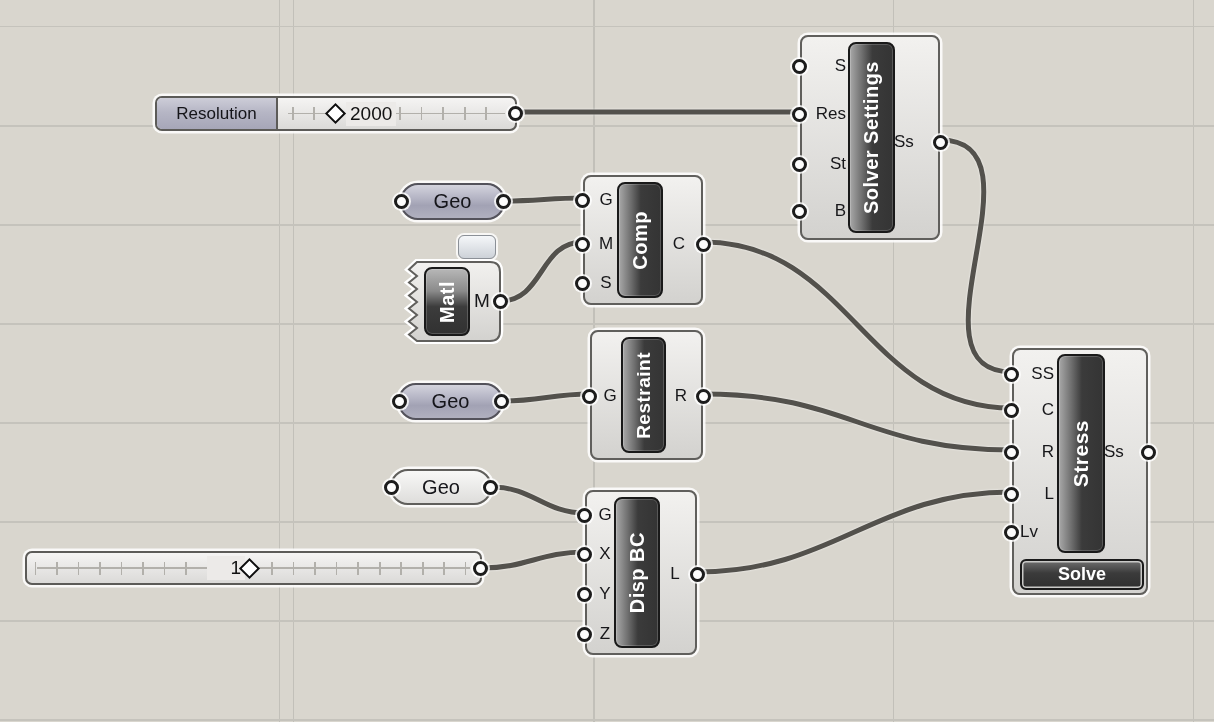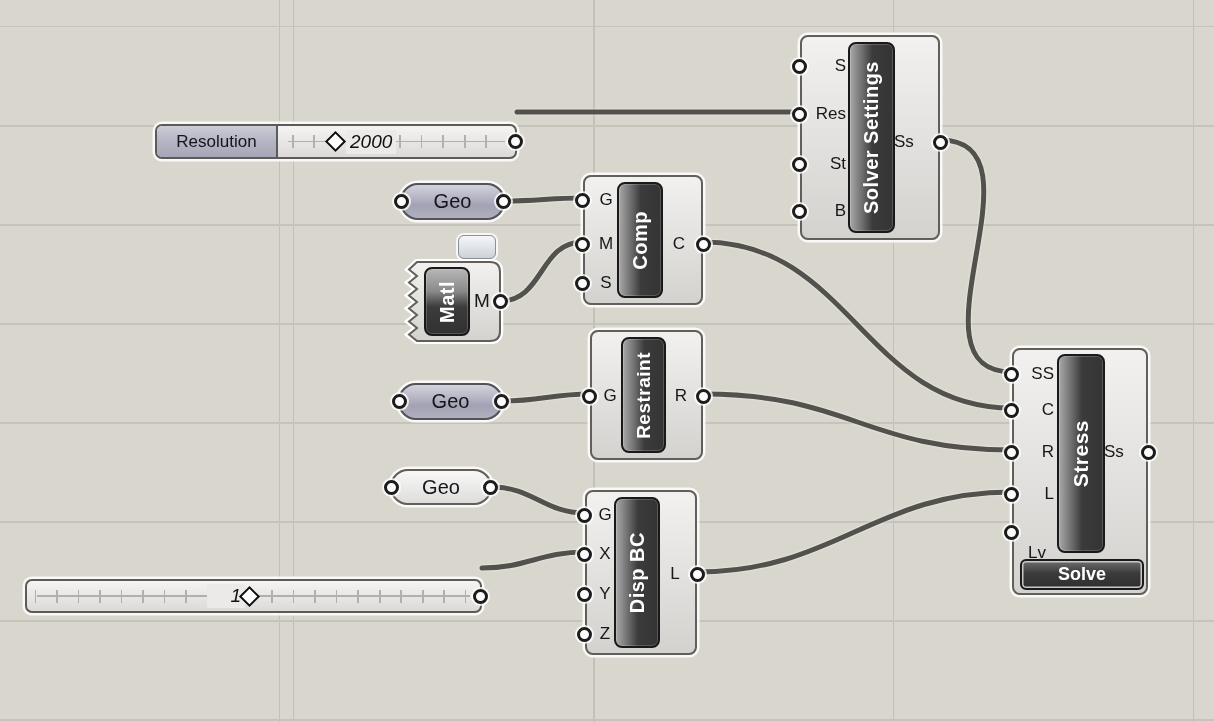--- a/index.html
+++ b/index.html
@@ -44,30 +44,29 @@
     display:flex; align-items:center; justify-content:center;
     font-size:20px; color:#15151a;
   }
   .pill.white{background:linear-gradient(#f8f8f7,#dedddb); border-color:#605f5c;}
   .slider{
     position:absolute; z-index:2; box-sizing:border-box;
     border:2px solid #5c5b58; border-radius:7px;
     background:linear-gradient(#f5f4f3,#dbdad8);
     box-shadow:0 0 0 2.5px rgba(255,255,255,.85);
     display:flex;
-    margin-top:28px;
   }
   .slider-label{
     box-sizing:border-box; height:100%; border-right:2px solid #5c5b58;
     border-radius:5px 0 0 5px;
     background:linear-gradient(#cdcdd8 0%,#b6b6c5 45%,#a6a6b8 100%);
     display:flex; align-items:center; justify-content:center;
     font-size:17px; color:#141419; white-space:nowrap;
   }
-  .track{position:relative; flex:1; border-radius:0 5px 5px 0;font-style:italic;}
+  .track{position:relative; flex:1; border-radius:0 5px 5px 0;}
   .groove{position:absolute; left:10px; right:10px; top:calc(50% - 1px); height:1.5px; background:#b2b0ab;}
   .ticks{position:absolute; top:calc(50% - 6.5px); height:13px;
     background:repeating-linear-gradient(to right,#b2b0ab 0px,#b2b0ab 1.5px,transparent 1.5px,transparent 21.5px);}
   .diamond{position:absolute; width:11px; height:11px; top:calc(50% - 7.5px);
     background:#fff; border:2px solid #0e0e0e; transform:rotate(45deg); z-index:2;}
   .val{position:absolute; top:calc(50% - 12px); height:24px; line-height:24px;
     font-size:19px; color:#111; background:#eceae8; padding:0 4px; z-index:1;}
   .solve-btn{
     position:absolute; box-sizing:border-box; border-radius:6px;
     border:2px solid #1a1a1a;
@@ -216,21 +215,21 @@
       <div class="diamond" style="left:215px;"></div>
     </div>
     <div class="port" style="right:-8px; top:calc(50% - 7.5px);"></div>
   </div>
 
   <div class="gh-comp" style="left:1012px; top:348px; width:136px; height:247px;">
     <span class="plabel" style="left:6px; width:34px; top:14px; text-align:right;">SS</span>
     <span class="plabel" style="left:6px; width:34px; top:50px; text-align:right;">C</span>
     <span class="plabel" style="left:6px; width:34px; top:92px; text-align:right;">R</span>
     <span class="plabel" style="left:6px; width:34px; top:134px; text-align:right;">L</span>
-    <span class="plabel" style="left:6px; width:34px; top:172px; text-align:center;margin-top:21px;">Lv</span>
+    <span class="plabel" style="left:6px; width:34px; top:172px; text-align:left;">Lv</span>
     <div class="bar" style="left:43px; top:4px; width:48px; height:199px;">
       <span class="vtext" style="font-size:21px;">Stress</span>
     </div>
     <span class="plabel" style="right:12px; width:30px; top:92px; text-align:left;">Ss</span>
     <div class="solve-btn" style="left:6px; top:209px; width:124px; height:31px;">
       <span>Solve</span>
     </div>
     <div class="port" style="left:-10px; top:16.5px;"></div>
     <div class="port" style="left:-10px; top:52.5px;"></div>
     <div class="port" style="left:-10px; top:94.5px;"></div>

